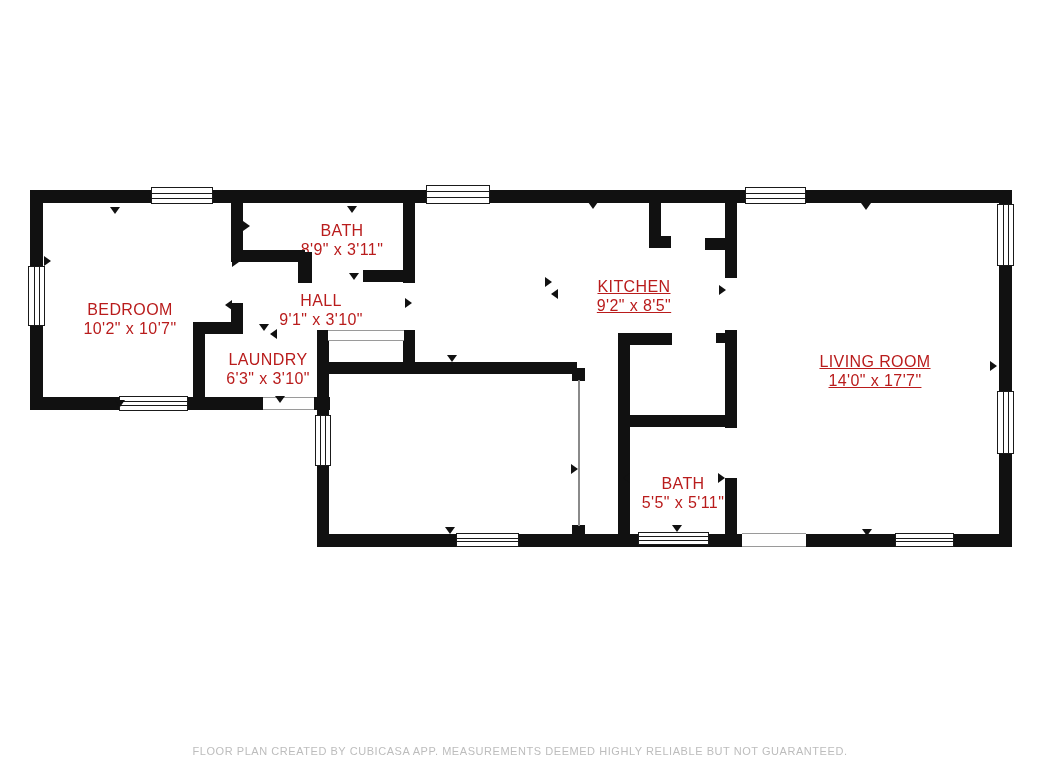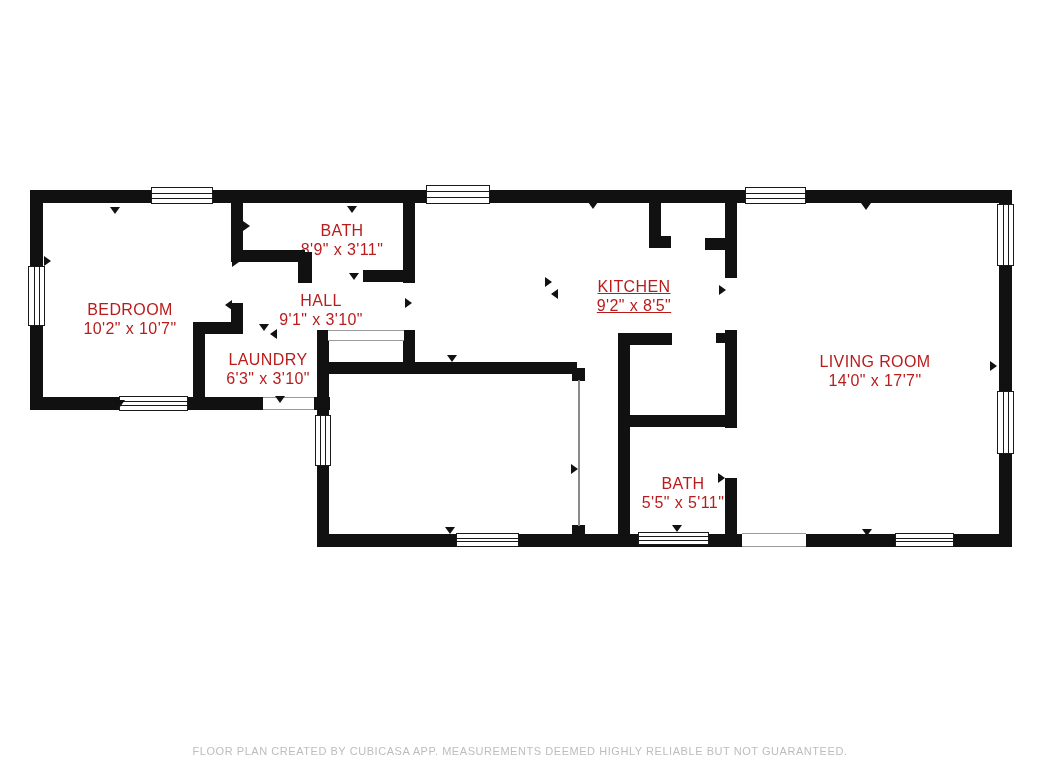--- a/index.html
+++ b/index.html
@@ -41,21 +41,21 @@
     <div>9'1" x 3'10"</div>
   </div>
   <div class="room-label" style="left:268px;top:350px;">
     <div>LAUNDRY</div>
     <div>6'3" x 3'10"</div>
   </div>
   <div class="room-label" style="left:634px;top:277px;text-decoration:underline;">
     <div>KITCHEN</div>
     <div>9'2" x 8'5"</div>
   </div>
-  <div class="room-label" style="left:875px;top:352px;">
+  <div class="room-label" style="left:875px;top:352px;text-decoration:underline;">
     <div>LIVING ROOM</div>
     <div>14'0" x 17'7"</div>
   </div>
   <div class="room-label" style="left:683px;top:474px;">
     <div>BATH</div>
     <div>5'5" x 5'11"</div>
   </div>
 
   <div class="footer-note">FLOOR PLAN CREATED BY CUBICASA APP. MEASUREMENTS DEEMED HIGHLY RELIABLE BUT NOT GUARANTEED.</div>
 <div class="wall" style="left: 30px; top: 190px; width: 982px; height: 13px;"></div>

